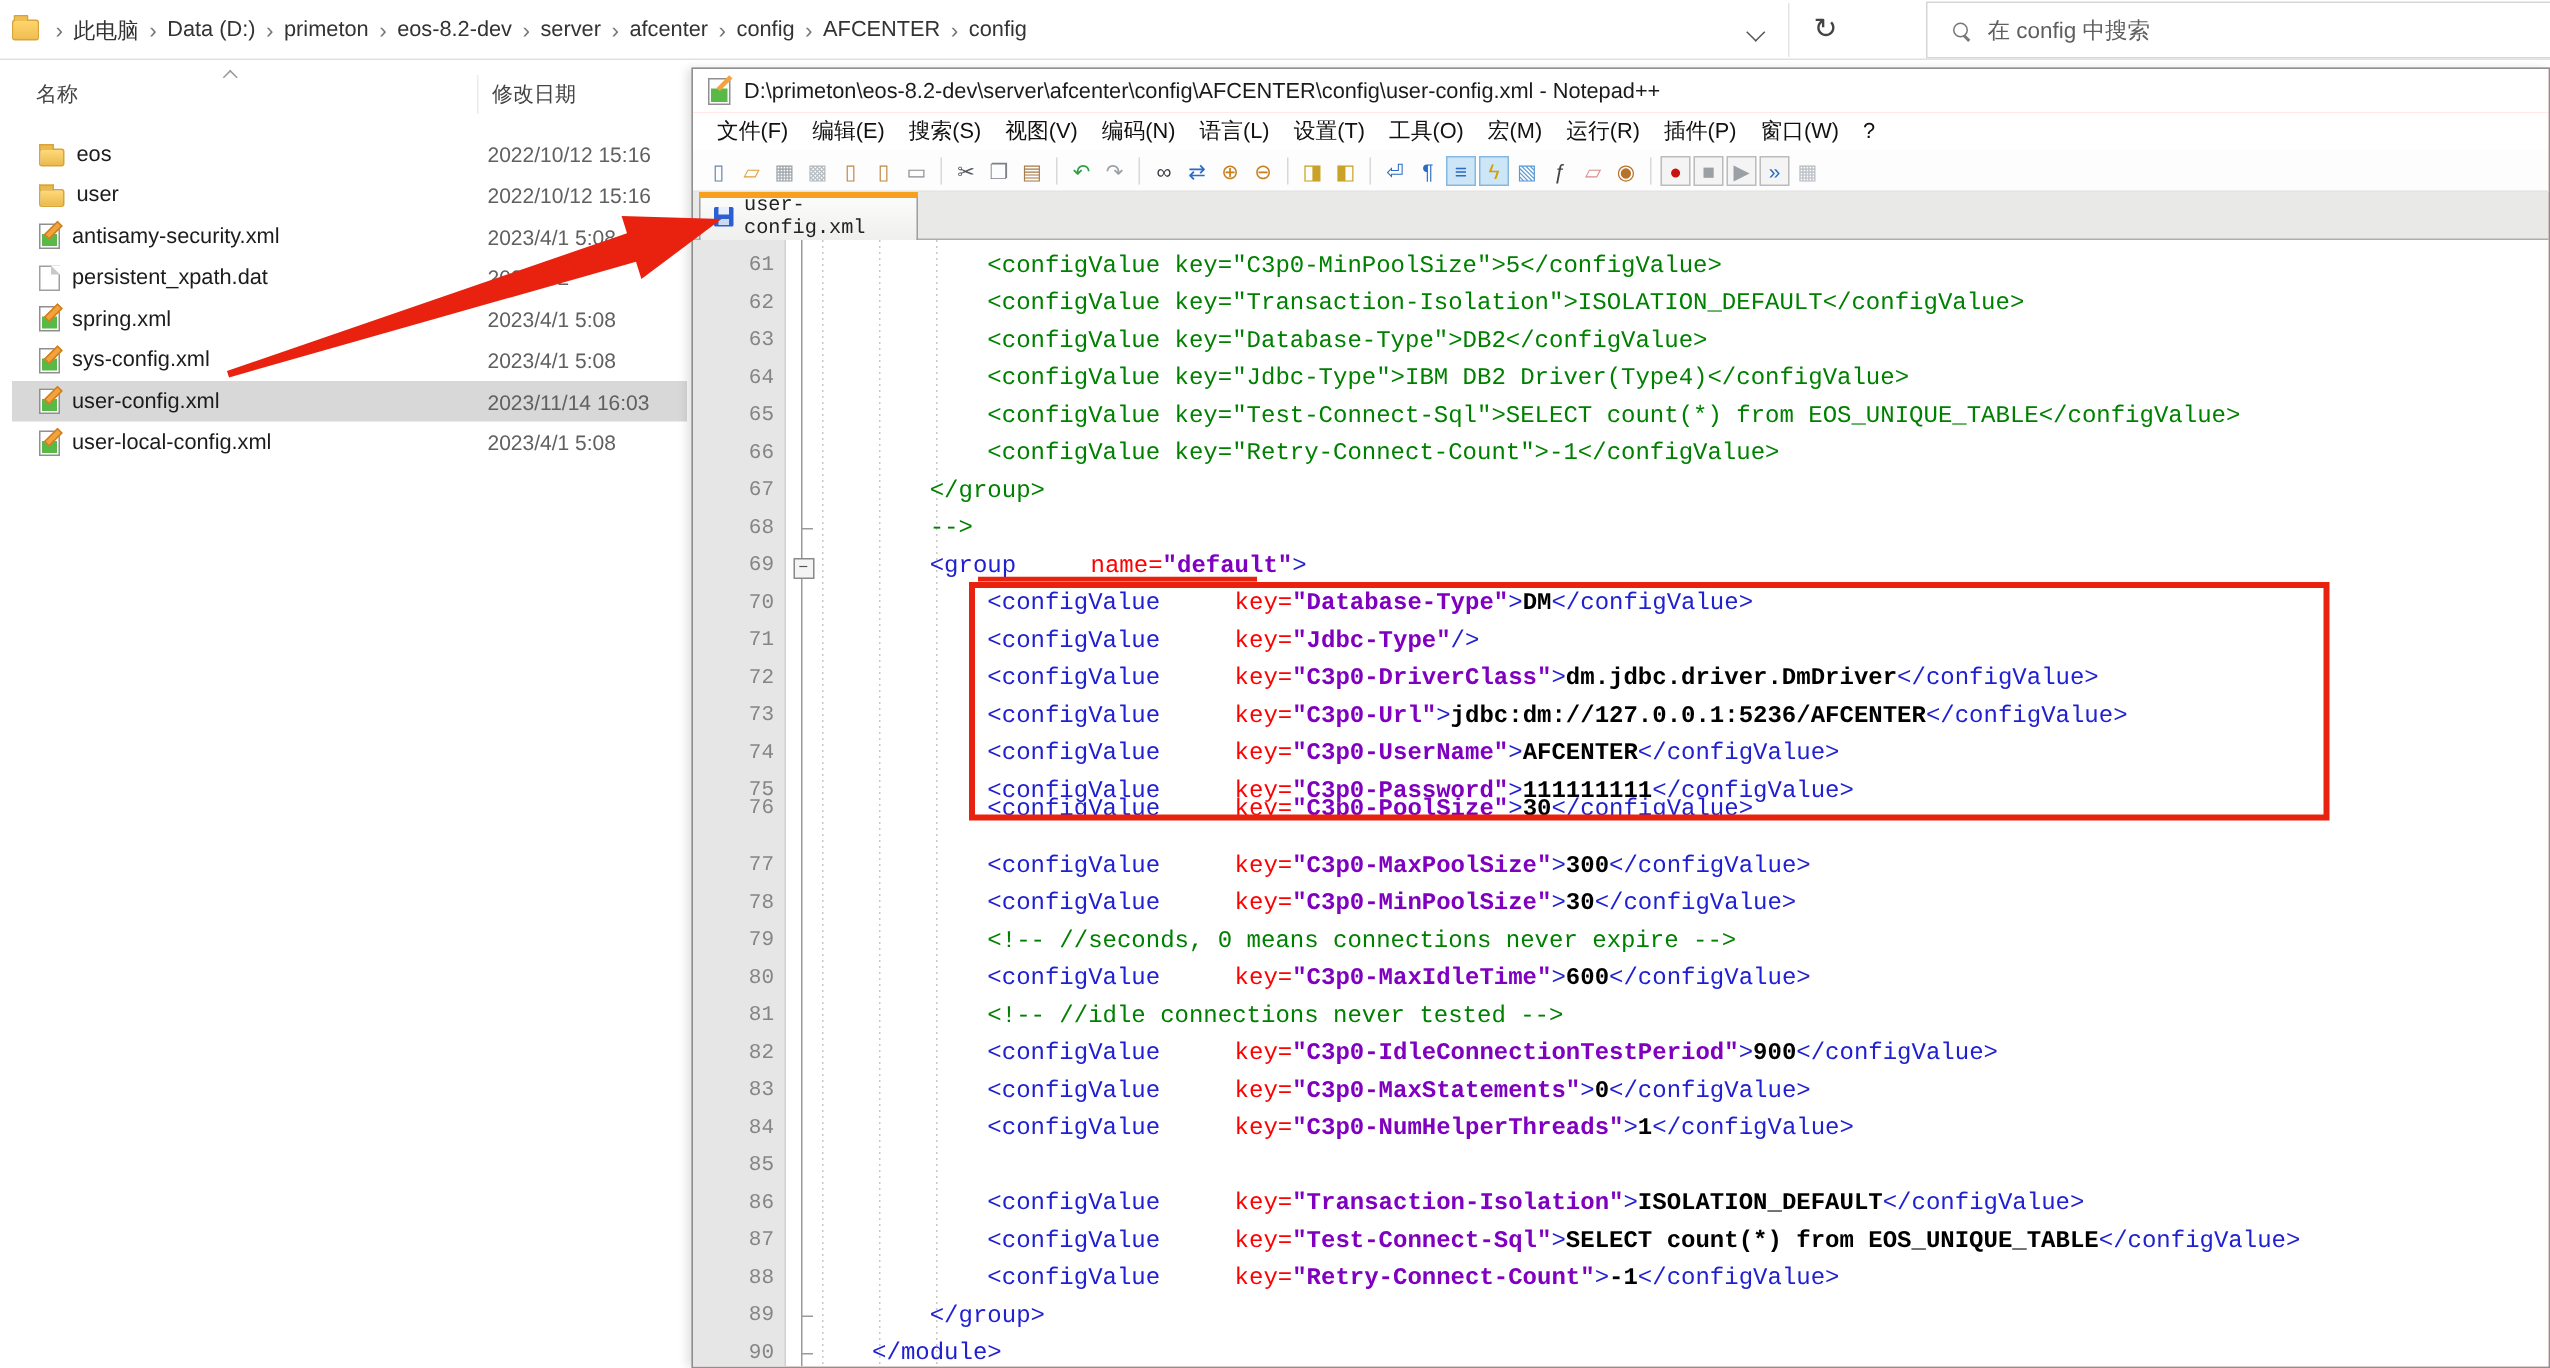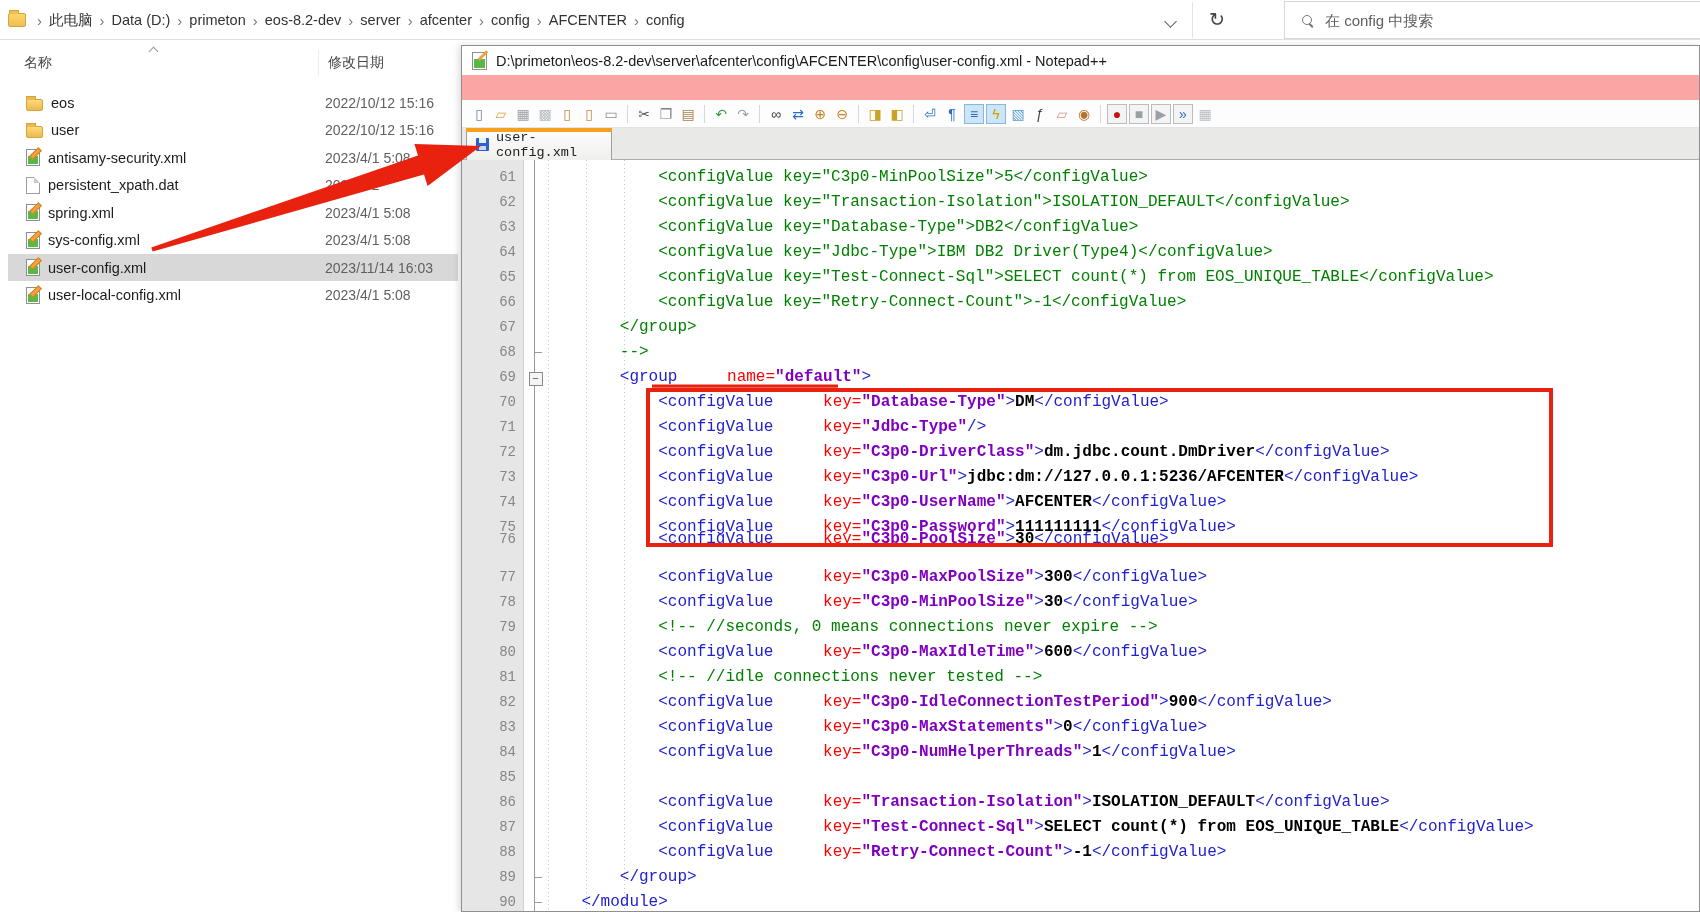--- a/index.html
+++ b/index.html
@@ -200,20 +200,35 @@
           <span class="fdate">2023/4/1 5:08</span>
         </div>
       </div>
   </div>
 
   <div class="npp">
     <div class="titlebar">
       <span class="npp-logo"></span>
       <span class="title-text">D:\primeton\eos-8.2-dev\server\afcenter\config\AFCENTER\config\user-config.xml - Notepad++</span>
     </div>
+    <div class="menubar" id="menubar">
+        <span class="menu-item">文件(F)</span>
+        <span class="menu-item">编辑(E)</span>
+        <span class="menu-item">搜索(S)</span>
+        <span class="menu-item">视图(V)</span>
+        <span class="menu-item">编码(N)</span>
+        <span class="menu-item">语言(L)</span>
+        <span class="menu-item">设置(T)</span>
+        <span class="menu-item">工具(O)</span>
+        <span class="menu-item">宏(M)</span>
+        <span class="menu-item">运行(R)</span>
+        <span class="menu-item">插件(P)</span>
+        <span class="menu-item">窗口(W)</span>
+        <span class="menu-item">?</span>
+      </div>
     <div class="toolbar" id="toolbar">
         <span class="tb-icon" style="color: rgb(107, 135, 168);">▯</span>
         <span class="tb-icon" style="color: rgb(224, 162, 58);">▱</span>
         <span class="tb-icon" style="color: rgb(154, 160, 166);">▦</span>
         <span class="tb-icon" style="color: rgb(180, 186, 192);">▩</span>
         <span class="tb-icon" style="color: rgb(192, 138, 74);">▯</span>
         <span class="tb-icon" style="color: rgb(192, 138, 74);">▯</span>
         <span class="tb-icon" style="color: rgb(138, 143, 148);">▭</span>
         <span class="tb-div"></span>
         <span class="tb-icon" style="color: rgb(85, 89, 94);">✂</span>
@@ -300,21 +315,21 @@
           <div class="crow" style="top: 225px;">
             <span class="lnum">70</span>
             <span class="ctext"><span class="tg">            &lt;configValue </span><span class="at">key=</span><span class="st">"Database-Type"</span><span class="tg">&gt;</span><span class="tx">DM</span><span class="tg">&lt;/configValue&gt;</span></span>
           </div>
           <div class="crow" style="top: 250px;">
             <span class="lnum">71</span>
             <span class="ctext"><span class="tg">            &lt;configValue </span><span class="at">key=</span><span class="st">"Jdbc-Type"</span><span class="tg">/&gt;</span></span>
           </div>
           <div class="crow" style="top: 275px;">
             <span class="lnum">72</span>
-            <span class="ctext"><span class="tg">            &lt;configValue </span><span class="at">key=</span><span class="st">"C3p0-DriverClass"</span><span class="tg">&gt;</span><span class="tx">dm.jdbc.count.DmDriver</span><span class="tg">&lt;/configValue&gt;</span></span>
+            <span class="ctext"><span class="tg">            &lt;configValue </span><span class="at">key=</span><span class="st">"C3p0-DriverClass"</span><span class="tg">&gt;</span><span class="tx">dm.jdbc.driver.DmDriver</span><span class="tg">&lt;/configValue&gt;</span></span>
           </div>
           <div class="crow" style="top: 300px;">
             <span class="lnum">73</span>
             <span class="ctext"><span class="tg">            &lt;configValue </span><span class="at">key=</span><span class="st">"C3p0-Url"</span><span class="tg">&gt;</span><span class="tx">jdbc:dm://127.0.0.1:5236/AFCENTER</span><span class="tg">&lt;/configValue&gt;</span></span>
           </div>
           <div class="crow" style="top: 325px;">
             <span class="lnum">74</span>
             <span class="ctext"><span class="tg">            &lt;configValue </span><span class="at">key=</span><span class="st">"C3p0-UserName"</span><span class="tg">&gt;</span><span class="tx">AFCENTER</span><span class="tg">&lt;/configValue&gt;</span></span>
           </div>
           <div class="crow" style="top: 350px;">

